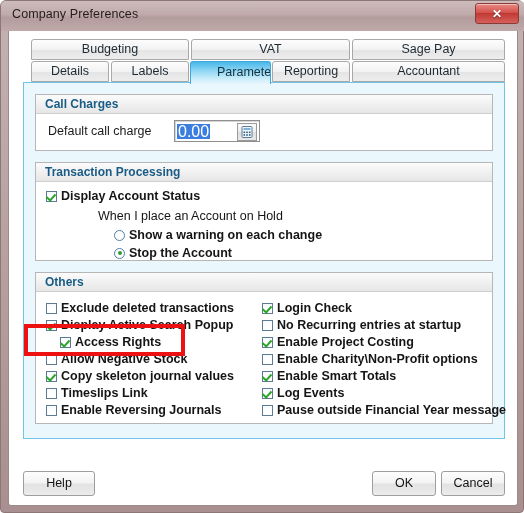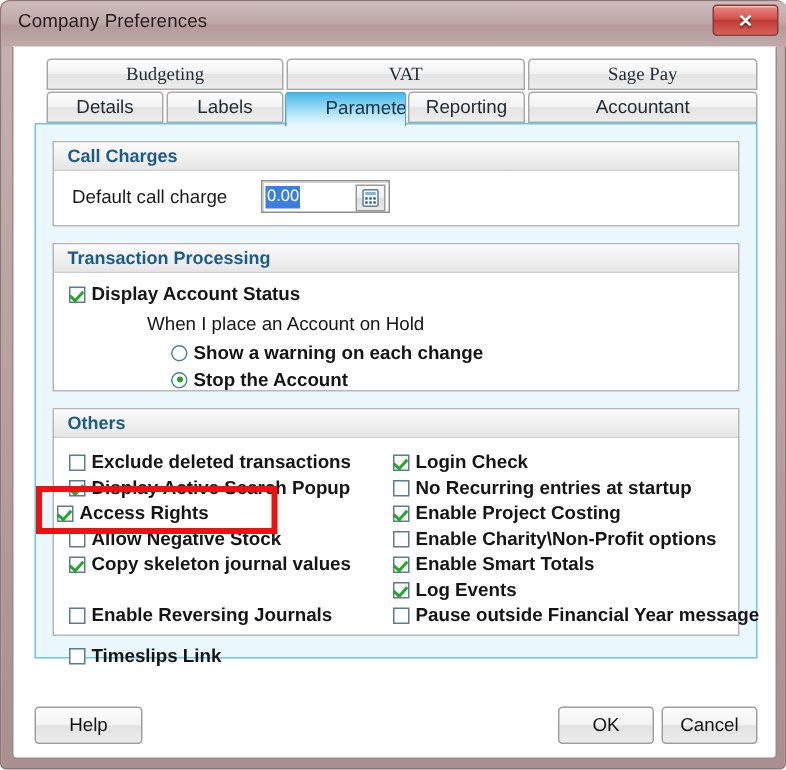--- a/index.html
+++ b/index.html
@@ -88,21 +88,21 @@
     text-align: center;
     font-size: 12.5px;
     color: #1d2a33;
     background: linear-gradient(180deg,#fdfdfd 0%, #f2f2f2 50%, #e4e4e4 51%, #ededed 100%);
     border: 1px solid #a8a8a8;
     border-radius: 3px 3px 0 0;
     cursor: pointer;
     white-space: nowrap;
     overflow: hidden;
   }
-  .tab.row1 { top: 0; font-family: Liberation Serif, serif; }
+  .tab.row1 { top: 0; }
   .tab.row2 { top: 22px; }
   .tab.selected {
     background: linear-gradient(180deg,#47b7e8 0%, #86d3f2 35%, #c9ecfb 75%, #e9f7fd 100%);
     border: 1px solid #3fa9dd;
     border-bottom: none;
     color: #15323f;
     height: 23px;
     line-height: 21px;
     z-index: 5;
     padding-left: 26px;
@@ -153,21 +153,21 @@
     position: absolute;
     box-sizing: border-box;
     background: #ffffff;
     border: 1px solid #8e8e8e;
     box-shadow: inset 1px 1px 0 #d6d6d6;
     display: flex;
     align-items: center;
   }
   .num-value {
     margin-left: 2px;
-    font-size: 11px;
+    font-size: 16px;
     color: #ffffff;
     background: #3a7fe0;
     padding: 0 1px;
     line-height: 15px;
   }
   .calc-btn {
     position: absolute;
     right: 2px; top: 2px;
     width: 20px; height: 18px;
     box-sizing: border-box;
@@ -334,33 +334,33 @@
         <div class="group-body" style="height:120px;">
 
           <div class="cb-row" style="left:10px; top:9px;">
             <span class="cbox"></span>
             <span>Exclude deleted transactions</span>
           </div>
           <div class="cb-row" style="left:10px; top:26px;">
             <span class="cbox checked"></span>
             <span>Display Active Search Popup</span>
           </div>
-          <div class="cb-row" style="left:2px; top:43px;justify-content:flex-end;">
+          <div class="cb-row" style="left:24px; top:43px;justify-content:flex-end;">
             <span class="cbox checked"></span>
             <span>Access Rights</span>
           </div>
           <div class="cb-row" style="left:10px; top:60px;">
             <span class="cbox"></span>
             <span>Allow Negative Stock</span>
           </div>
           <div class="cb-row" style="left:10px; top:77px;">
             <span class="cbox checked"></span>
             <span>Copy skeleton journal values</span>
           </div>
-          <div class="cb-row" style="left:10px; top:94px;margin-top:44px;">
+          <div class="cb-row" style="left:10px; top:94px;">
             <span class="cbox"></span>
             <span>Timeslips Link</span>
           </div>
           <div class="cb-row" style="left:10px; top:111px;">
             <span class="cbox"></span>
             <span>Enable Reversing Journals</span>
           </div>
 
           <div class="cb-row" style="left:226px; top:9px;">
             <span class="cbox checked"></span>

